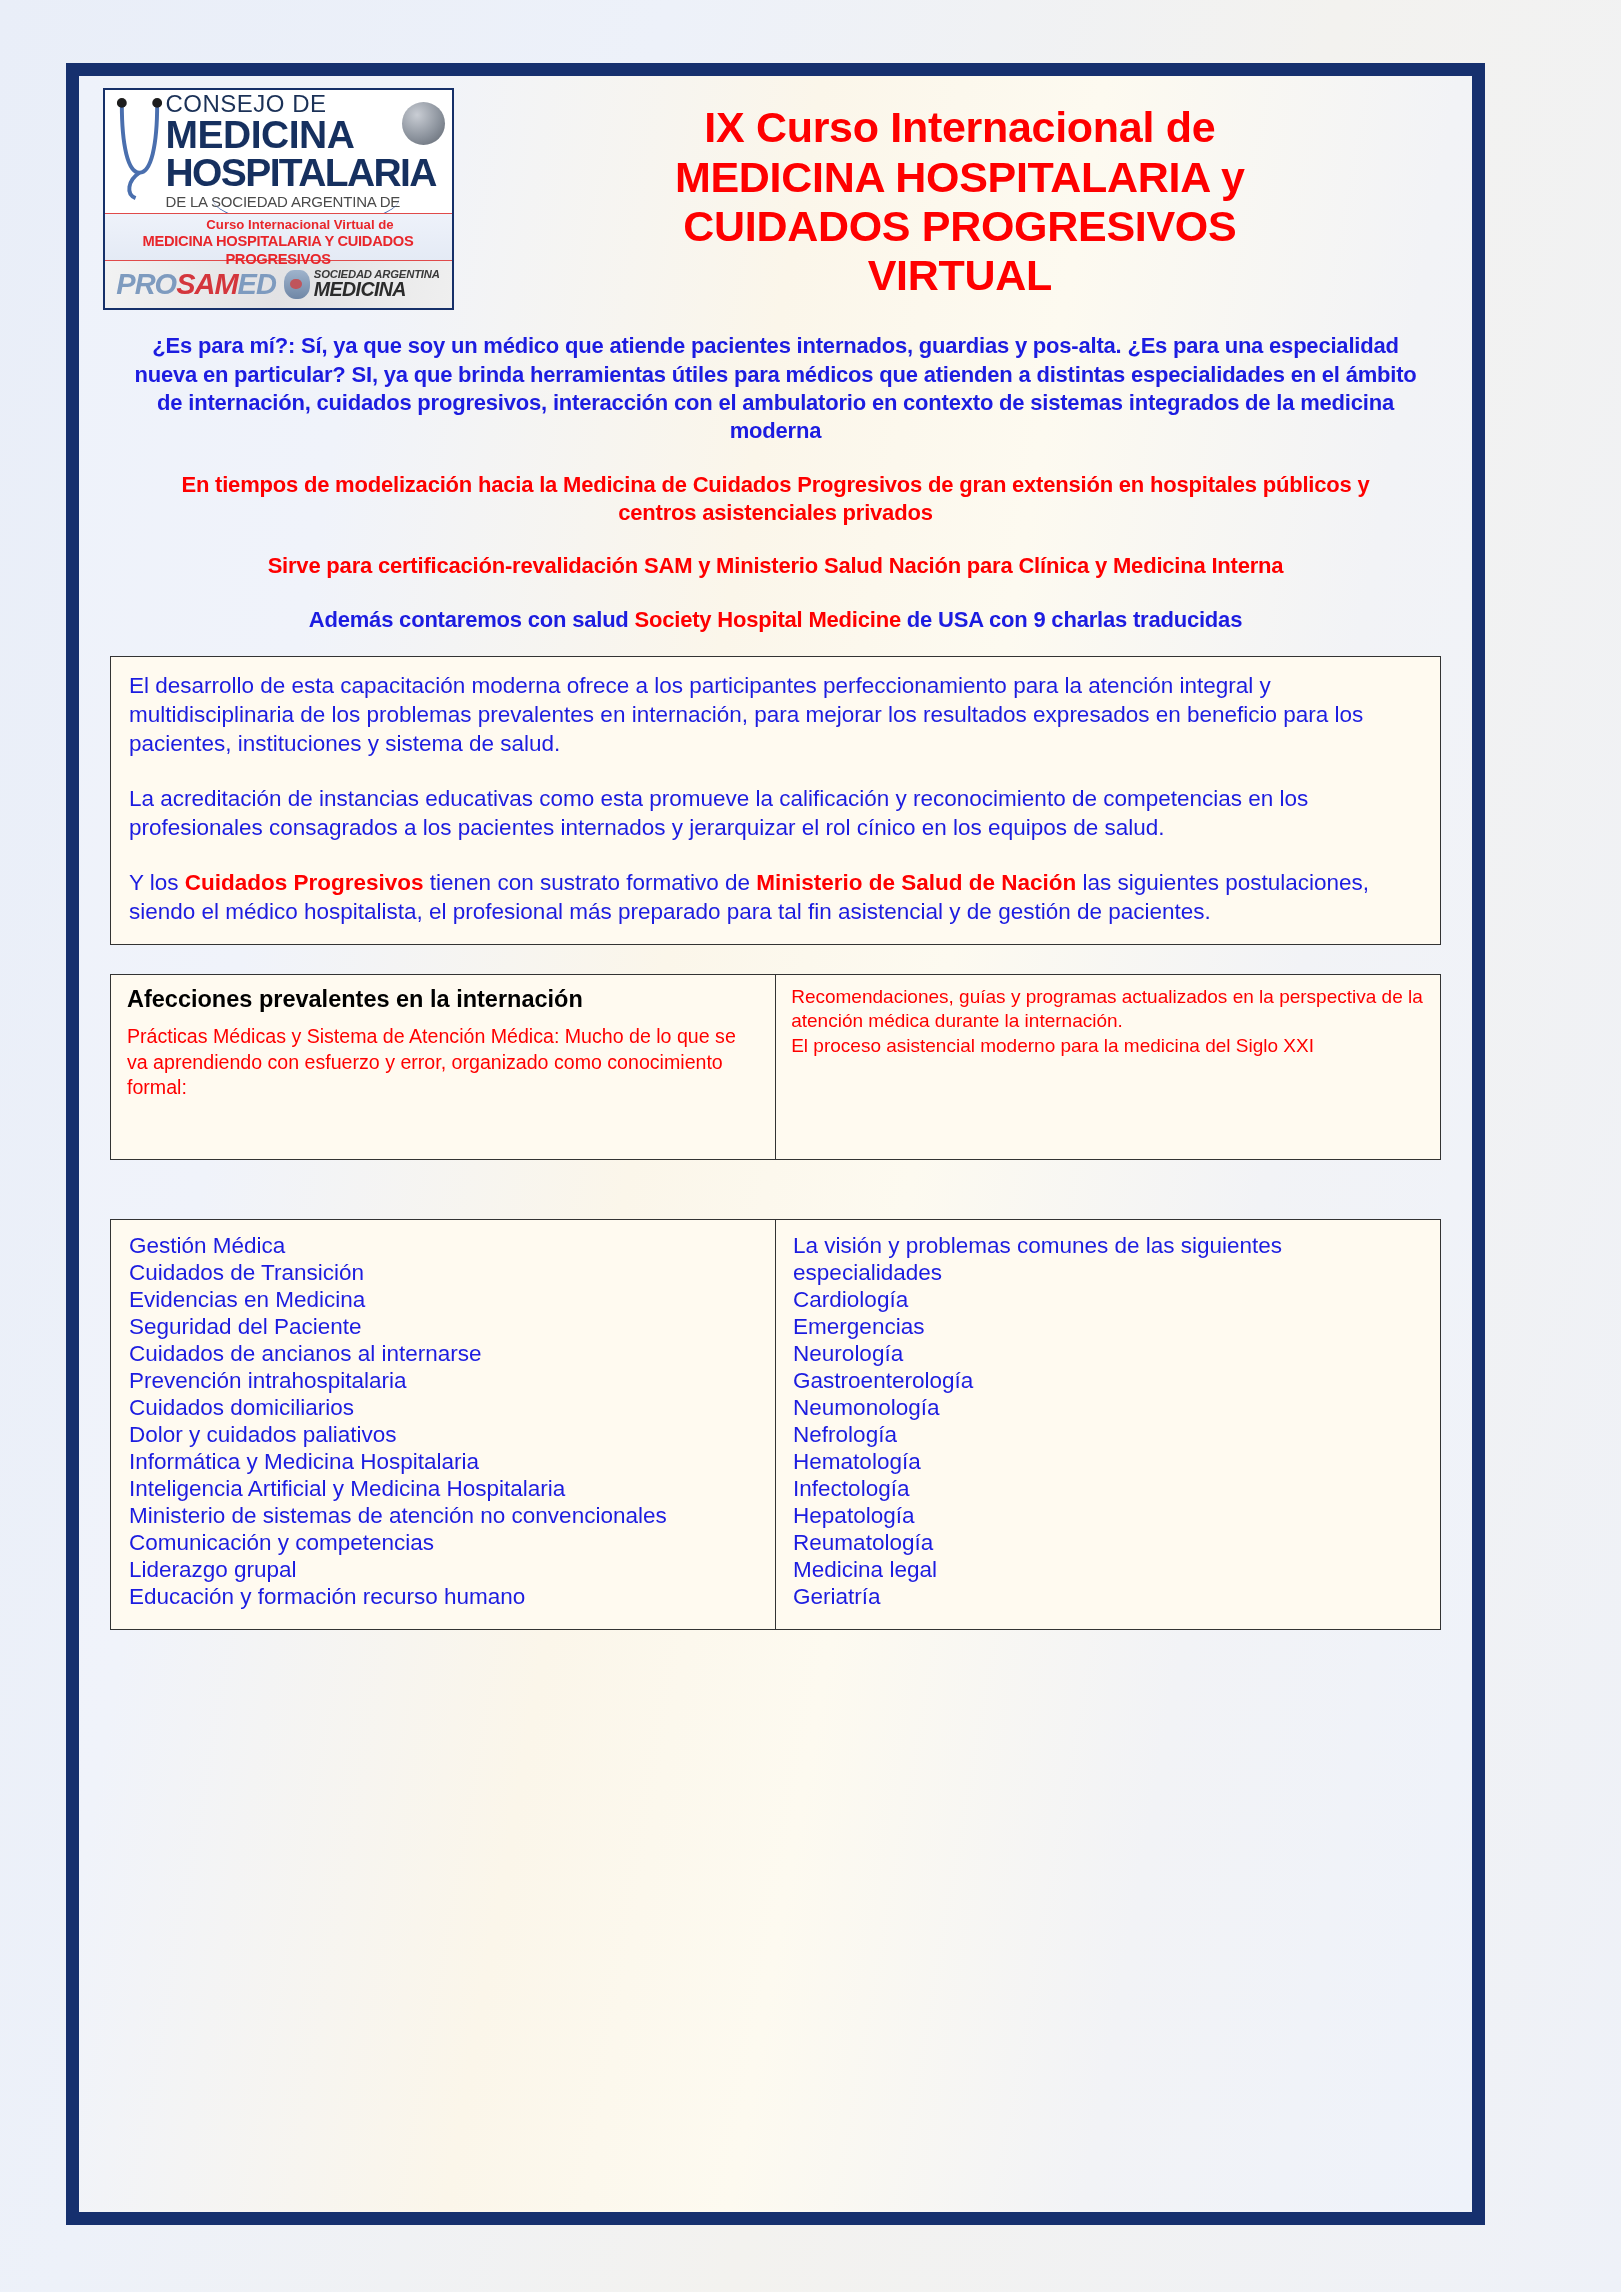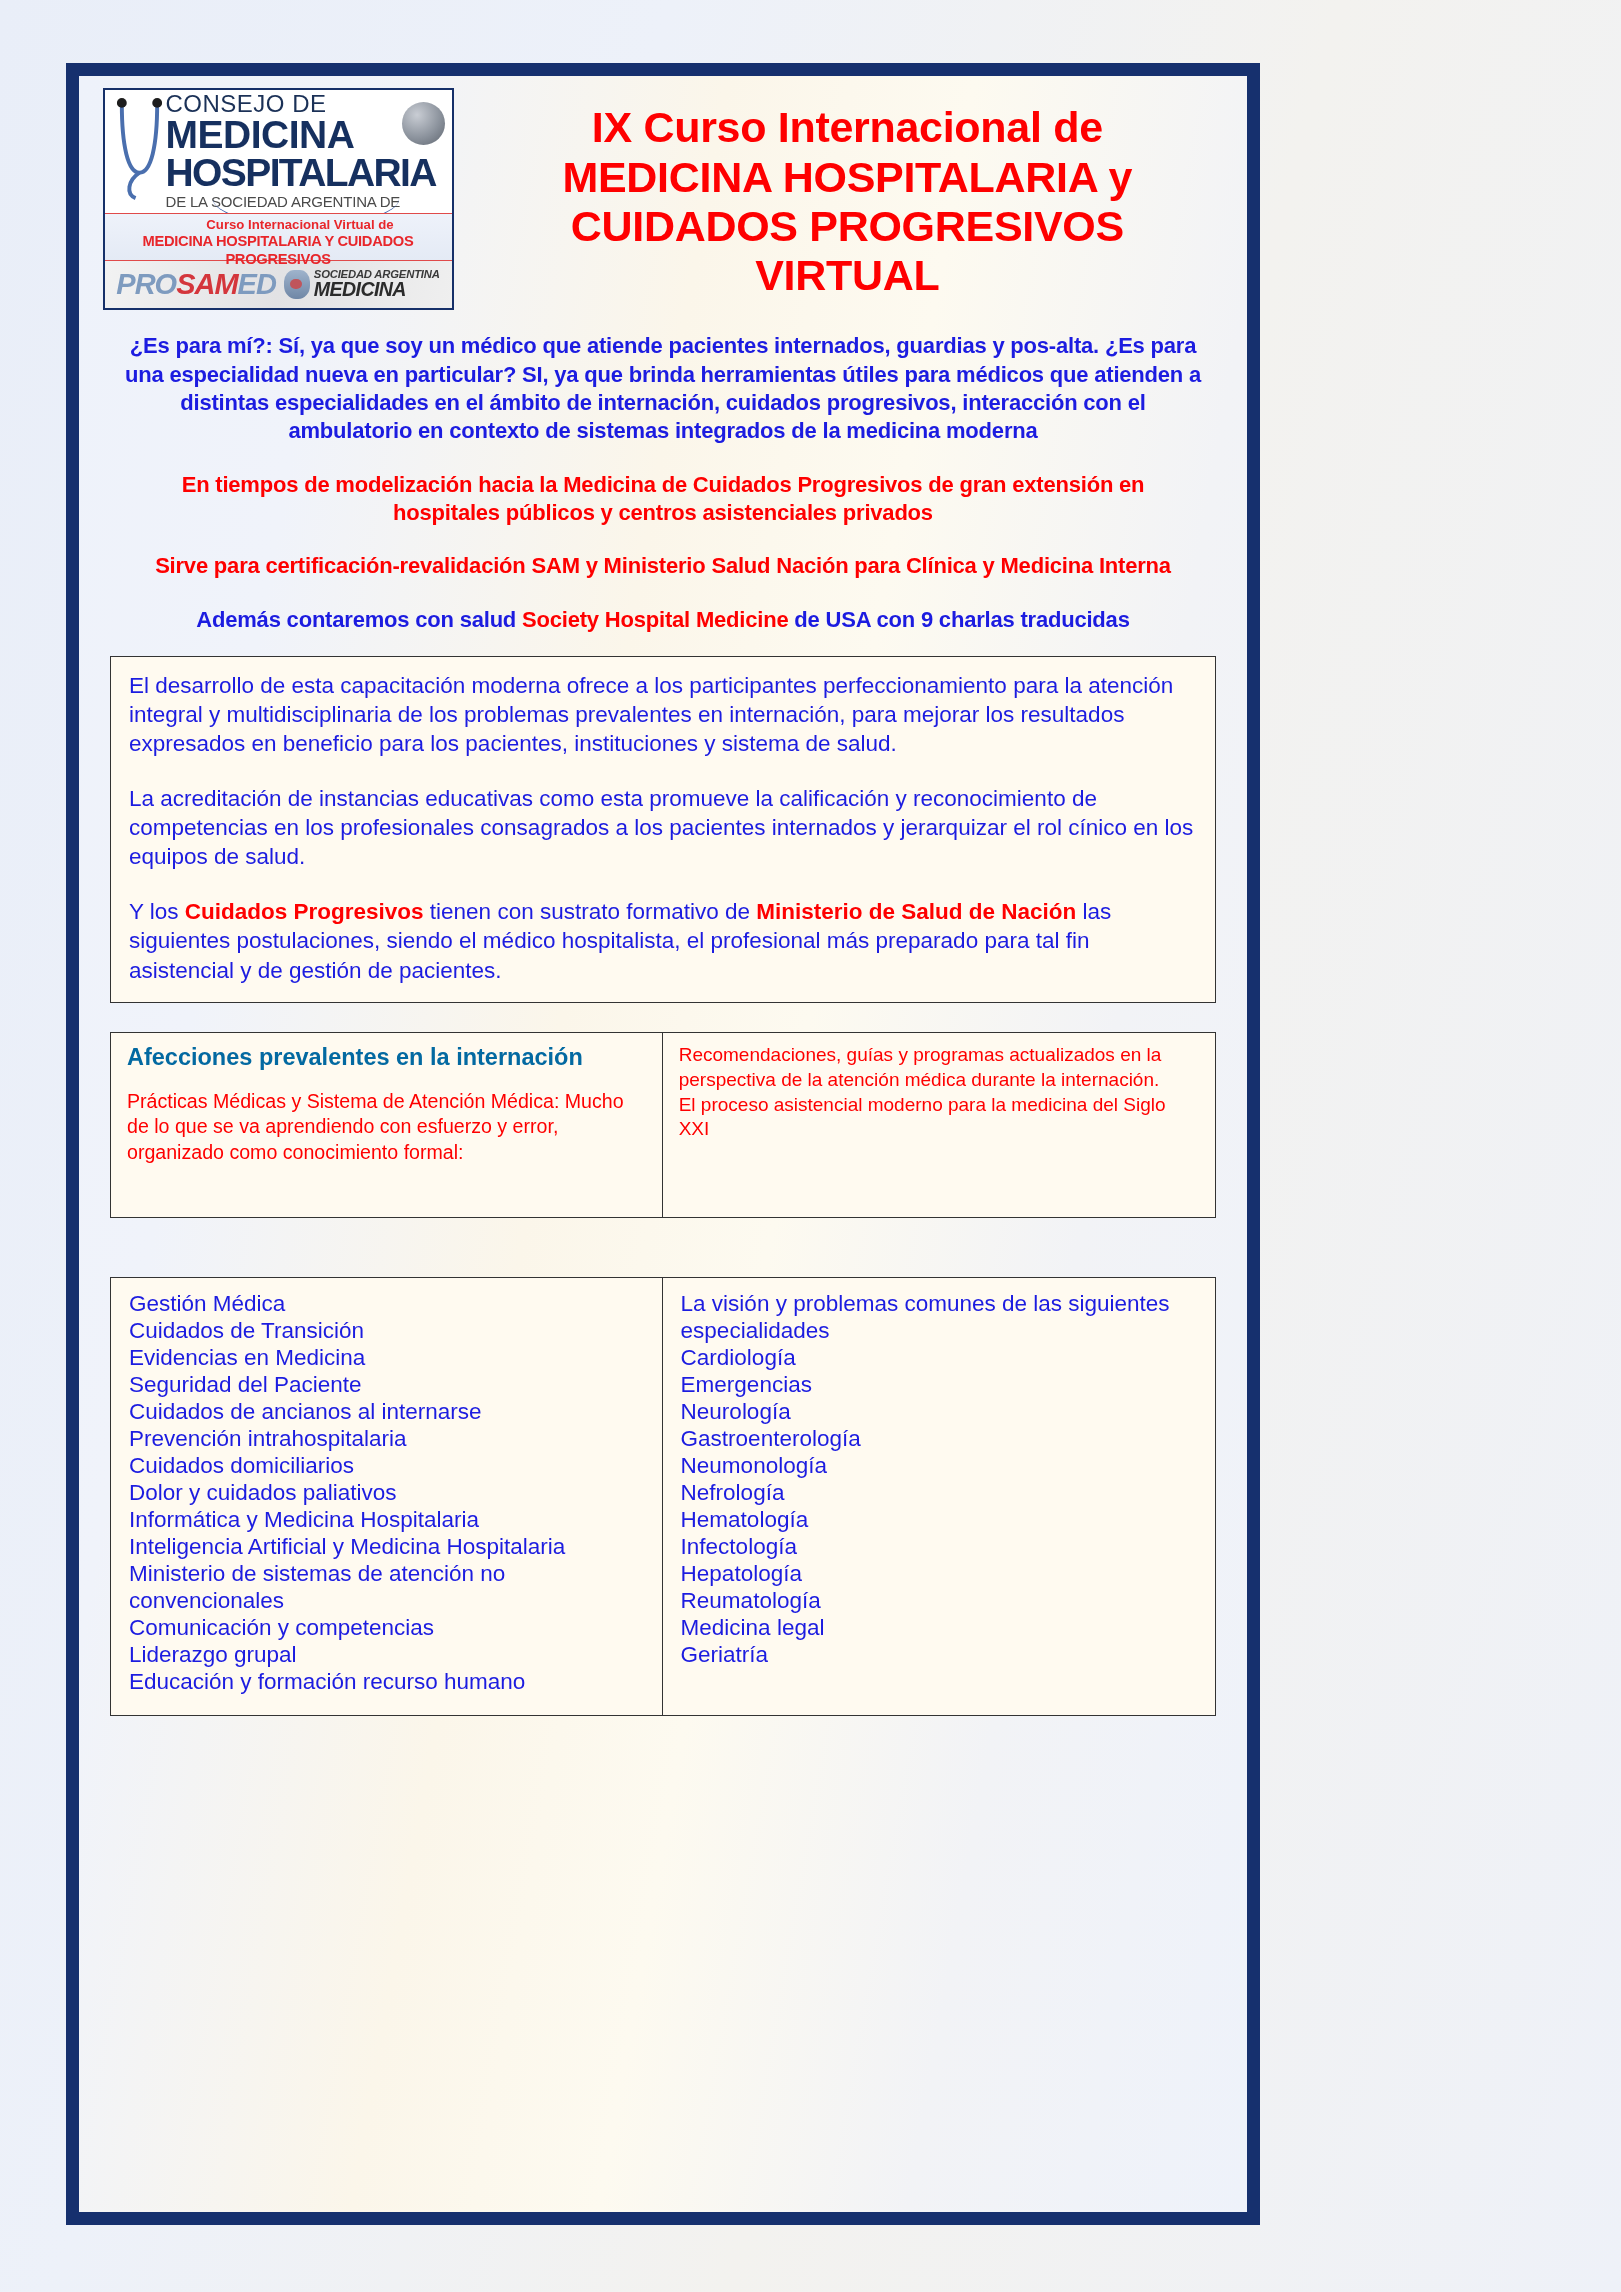--- a/index.html
+++ b/index.html
@@ -12,21 +12,21 @@
     background: linear-gradient(105deg, #e9eef8 0%, #edf1f9 30%, #f3f2ef 60%, #eef1f8 100%);
     font-family: "Liberation Sans", sans-serif;
     overflow: hidden;
   }
 
   
   #poster-frame {
     position: absolute;
     left: 66px;
     top: 63px;
-    width: 1194px;
+    width: 1419px;
     height: 2162px;
     box-sizing: border-box;
     border: 13.7px solid #16306e;
     background:
       linear-gradient(100deg,
         #eef2fa 0%,
         #f0f3fa 18%,
         #fbf6ea 42%,
         #fdfaf0 58%,
         #f2f3f6 78%,
@@ -281,25 +281,25 @@
   }
   .split-cell {
     flex: 1 1 50%;
     border: 1.6px solid #333333;
     background: #fffaf0;
     box-sizing: border-box;
     padding: 9.8px 13.7px 11.8px 15.7px;
   }
   .split-cell.right { border-left: none; }
   .afec-head {
-    color: #0369a1;
+    color: #000000;
     font-size: 23.5px;
     font-weight: 700;
     line-height: 1.25;
-    margin-bottom: 16px;
+    margin-bottom: 10px;
   }
   .afec-body {
     color: #fe0000;
     font-size: 19.6px;
     line-height: 1.30;
   }
   .reco-body {
     color: #fe0000;
     font-size: 19px;
     line-height: 1.30;

